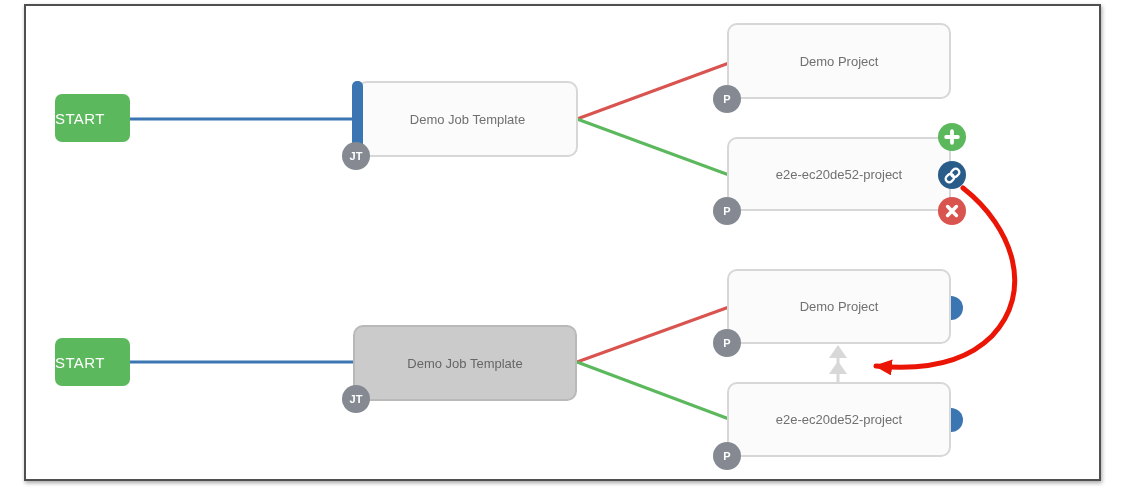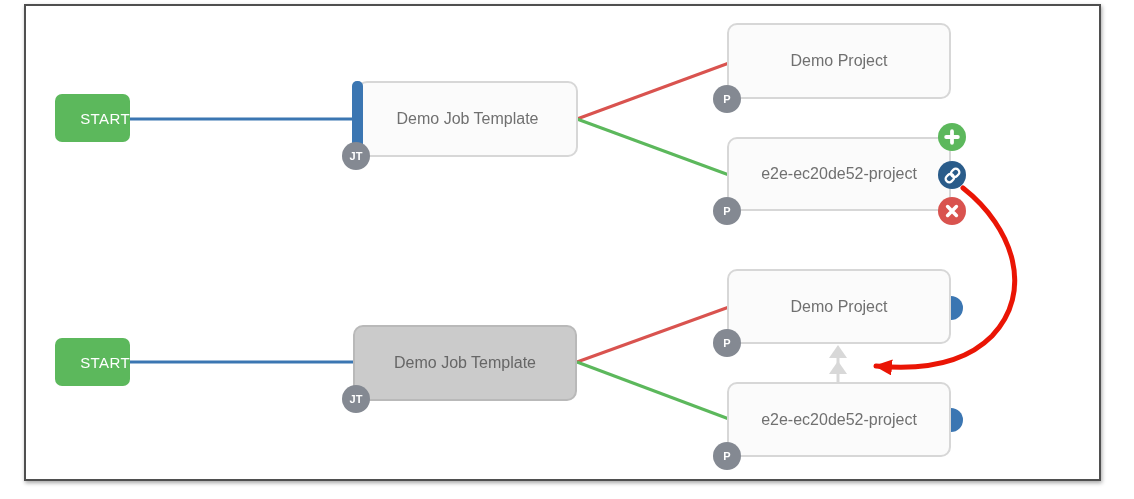--- a/index.html
+++ b/index.html
@@ -11,26 +11,26 @@
     position:absolute;left:24px;top:4px;width:1073px;height:473px;
     border:2px solid var(--frame_border);background:#fff;
     box-shadow:1px 2px 4px rgba(0,0,0,.35);
   }
   .layer{position:absolute;left:0;top:0;z-index:1;}
   .layer.top{z-index:6;pointer-events:none;}
   .node{
     position:absolute;box-sizing:border-box;z-index:2;
     background:var(--node_bg);border:2px solid var(--node_border);border-radius:10px;
     display:flex;align-items:center;justify-content:center;
-    color:#707070;font-size:16px;
+    color:#707070;font-size:13px;
   }
   .node.disabled{background:var(--disabled_bg);border-color:#b9b9b9;color:#666;}
   .start{
     position:absolute;z-index:2;background:var(--green);color:#fff;
-    border-radius:7px;display:flex;align-items:center;justify-content:flex-end;
+    border-radius:7px;display:flex;align-items:center;justify-content:flex-start;
     font-size:15px;letter-spacing:.4px;cursor:pointer;
   }
   .badge{
     position:absolute;z-index:3;width:28px;height:28px;border-radius:50%;
     background:var(--badge_gray);color:#fff;font-size:11px;font-weight:600;
     display:flex;align-items:center;justify-content:center;
   }
   .selbar{
     position:absolute;z-index:3;width:11px;border-radius:5px;background:var(--blue);
   }

